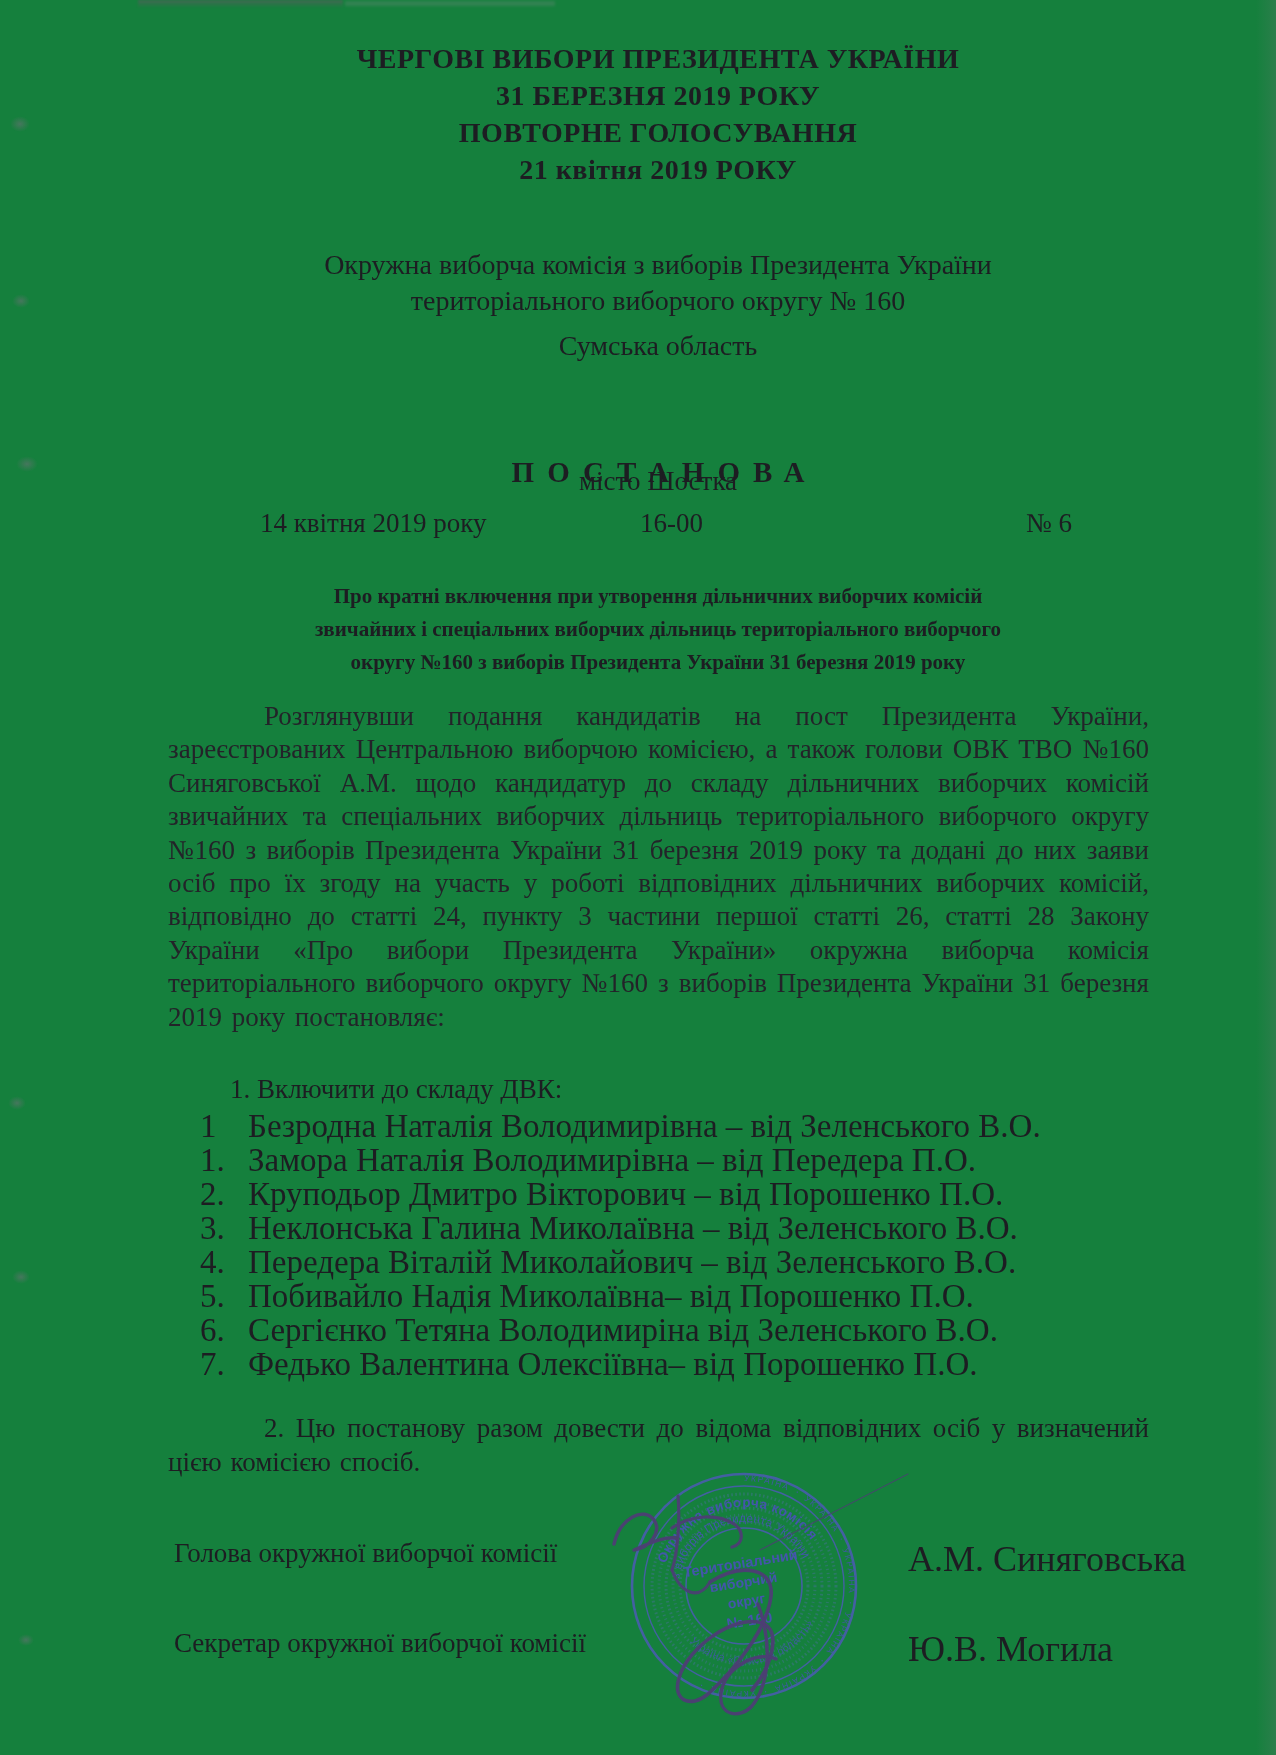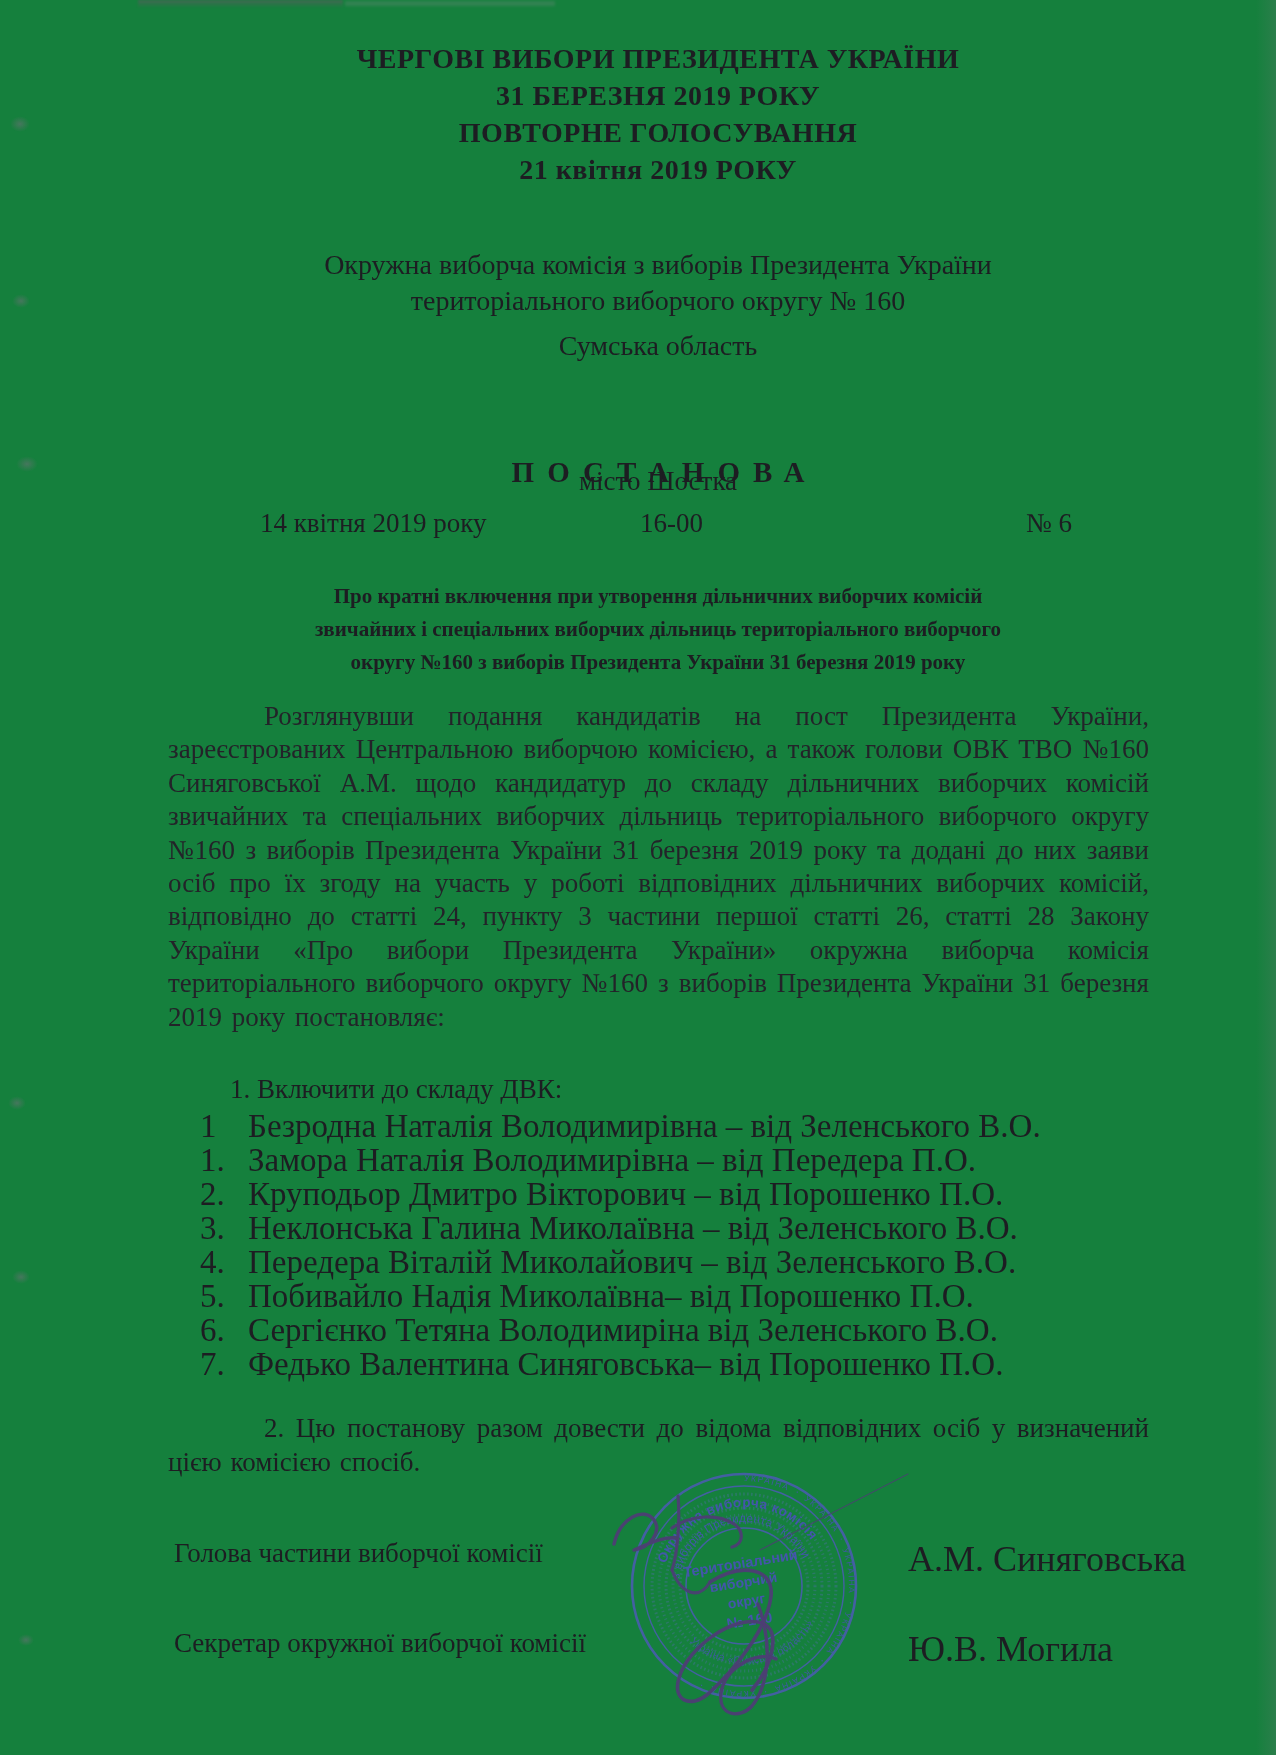--- a/index.html
+++ b/index.html
@@ -103,26 +103,26 @@
   <div class="member" style="top:1244px;">
     <span class="num">4.</span><span>Передера Віталій Миколайович – від Зеленського В.О.</span>
   </div>
   <div class="member" style="top:1278px;">
     <span class="num">5.</span><span>Побивайло Надія Миколаївна– від Порошенко П.О.</span>
   </div>
   <div class="member" style="top:1312px;">
     <span class="num">6.</span><span>Сергієнко Тетяна Володимиріна від Зеленського В.О.</span>
   </div>
   <div class="member" style="top:1346px;">
-    <span class="num">7.</span><span>Федько Валентина Синяговська– від Порошенко П.О.</span>
+    <span class="num">7.</span><span>Федько Валентина Олексіївна– від Порошенко П.О.</span>
   </div>
 
   <div class="abs clause2" style="top:1412px;">2.   Цю постанову разом довести до відома відповідних осіб у визначений цією комісією спосіб.</div>
 
-  <div class="sig-title" style="top:1538px;">Голова частини виборчої комісії</div>
+  <div class="sig-title" style="top:1538px;">Голова окружної виборчої комісії</div>
   <div class="sig-name" style="top:1538px;">А.М. Синяговська</div>
   <div class="sig-title" style="top:1628px;">Секретар окружної виборчої комісії</div>
   <div class="sig-name" style="top:1628px;">Ю.В. Могила</div>
 
   <div class="stamp-wrap">
     <svg width="236" height="236" viewBox="0 0 236 236">
       <defs>
         <path id="arcOuter" d="M 118,13 a 105,105 0 1 1 -0.1,0"></path>
         <path id="arcTop" d="M 35,122 A 83,83 0 1 1 201,122"></path>
         <path id="arcMid" d="M 52,120 A 66,66 0 1 1 184,120"></path>

